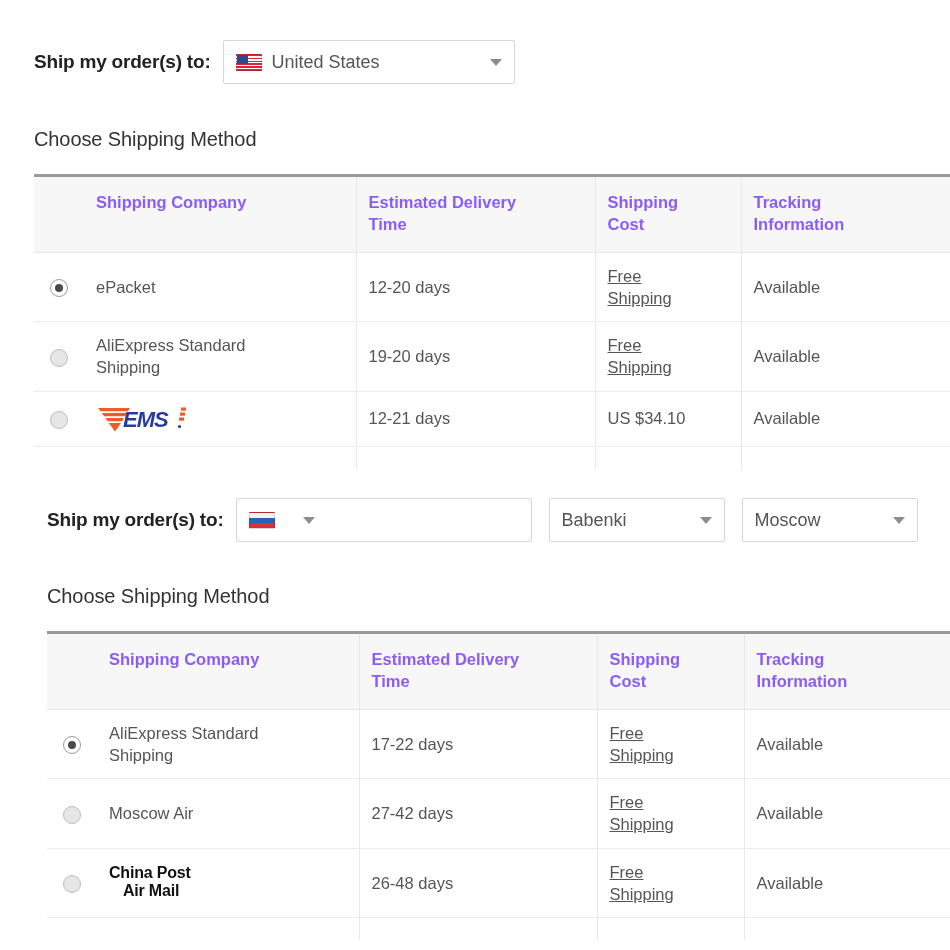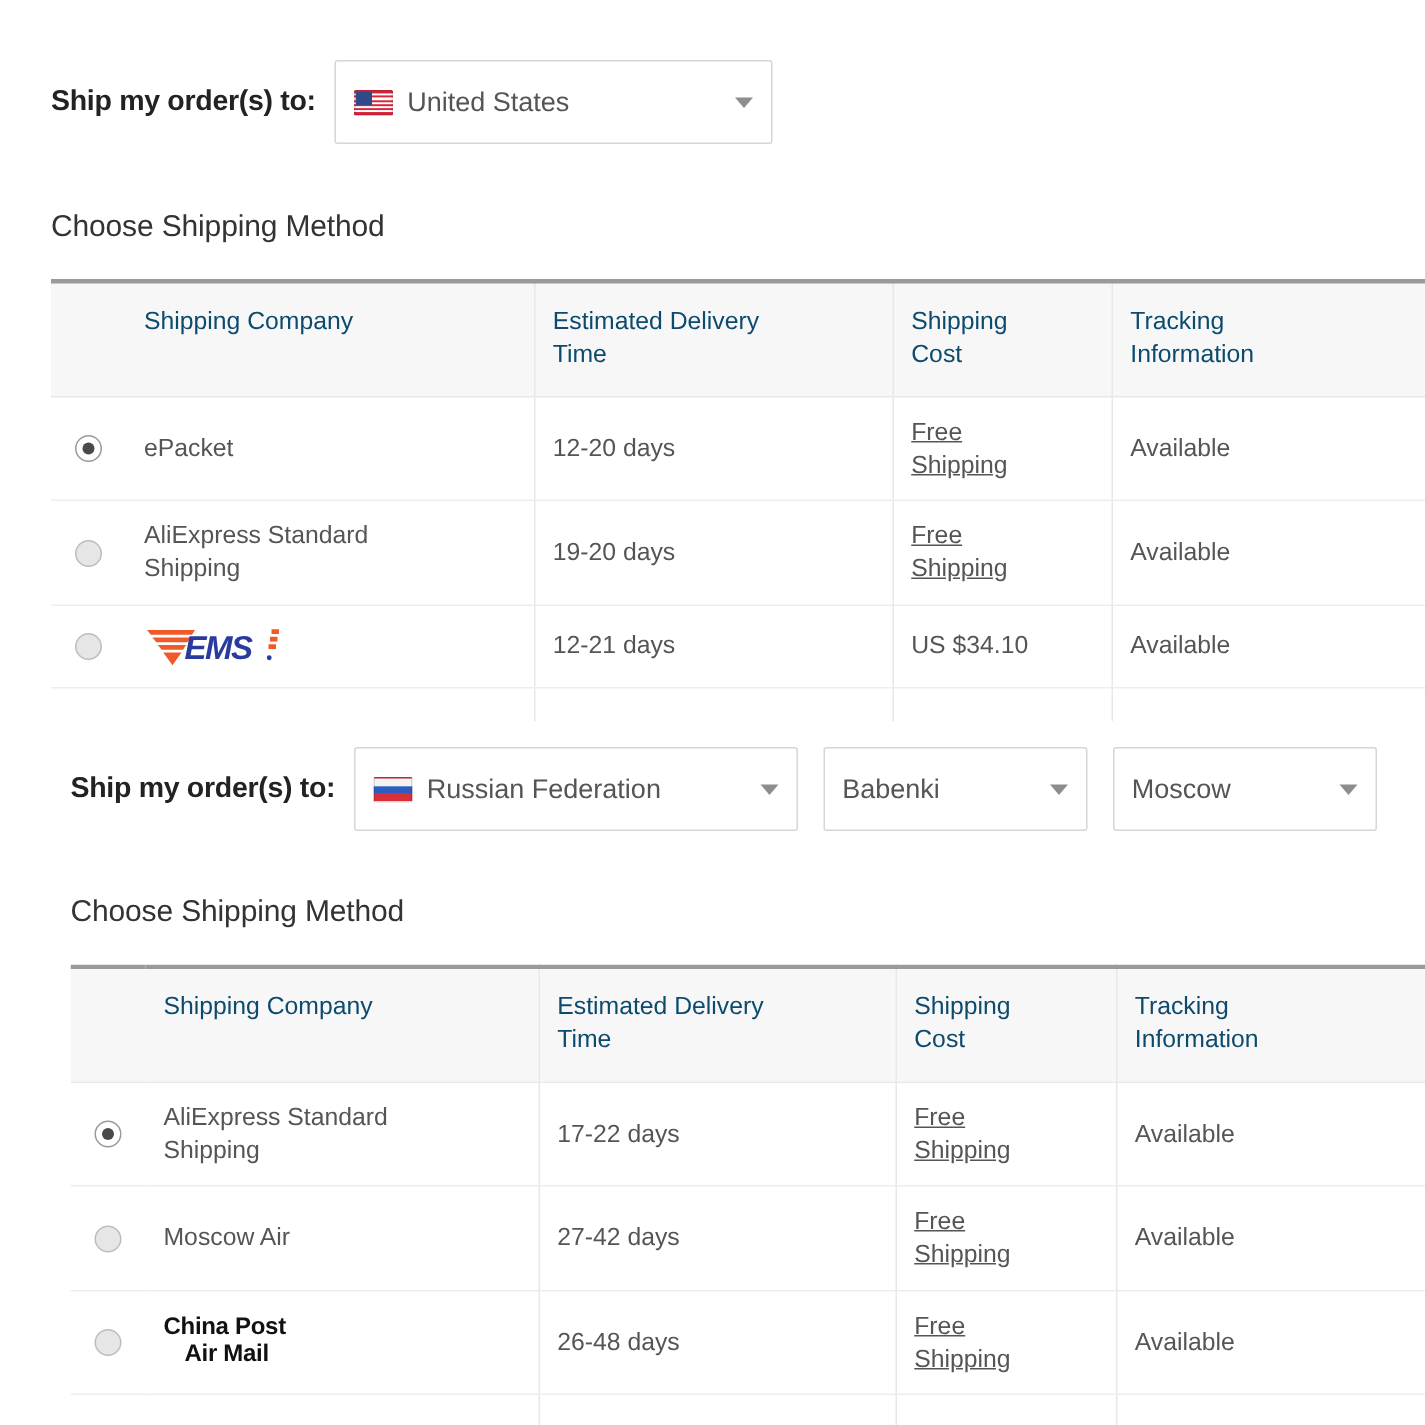--- a/index.html
+++ b/index.html
@@ -27,21 +27,21 @@
   }
   .shipto-label {
     font-size: 19px;
     font-weight: bold;
     color: #222222;
     letter-spacing: -0.2px;
     white-space: nowrap;
   }
   .select-box {
     box-sizing: border-box;
-    height: 56px;
+    height: 44px;
     border: 1px solid #d6d6d6;
     background: #ffffff;
     border-radius: 2px;
     display: flex;
     align-items: center;
     padding: 0 12px 0 12px;
     position: relative;
   }
   .select-box .flag {
     width: 26px;
@@ -103,23 +103,23 @@
 
   
   .ship-table {
     border-collapse: collapse;
     table-layout: fixed;
     border-top: 3px solid #9a9a9a;
     background: #ffffff;
   }
   .ship-table thead th {
     background: #f7f7f7;
-    font-weight: normal;
+    font-weight: bold;
     font-size: 16.5px;
-    color: #0c4a6e;
+    color: #8b5cf6;
     text-align: left;
     vertical-align: top;
     padding: 14px 12px 16px 12px;
     border-right: 1px solid #e8e8e8;
     border-bottom: 1px solid #e8e8e8;
     line-height: 1.35;
   }
   .ship-table thead th.col-radio {
     border-right: none;
     padding: 0;
@@ -299,21 +299,20 @@
   </div>
 </div>
 
 <div class="section" style="left:47px; top:498px;">
 
   <div class="shipto-row">
     <span class="shipto-label">Ship my order(s) to:</span>
 
     <div class="select-box" style="width:296px;">
       <span class="flag flag-ru"></span>
-      <span class="select-value">Russian Federation</span>
       <span class="caret"></span>
     </div>
 
     <div class="select-box" style="width:176px; margin-left:5px;">
       <span class="select-value">Babenki</span>
       <span class="caret"></span>
     </div>
 
     <div class="select-box" style="width:176px; margin-left:5px;">
       <span class="select-value">Moscow</span>

